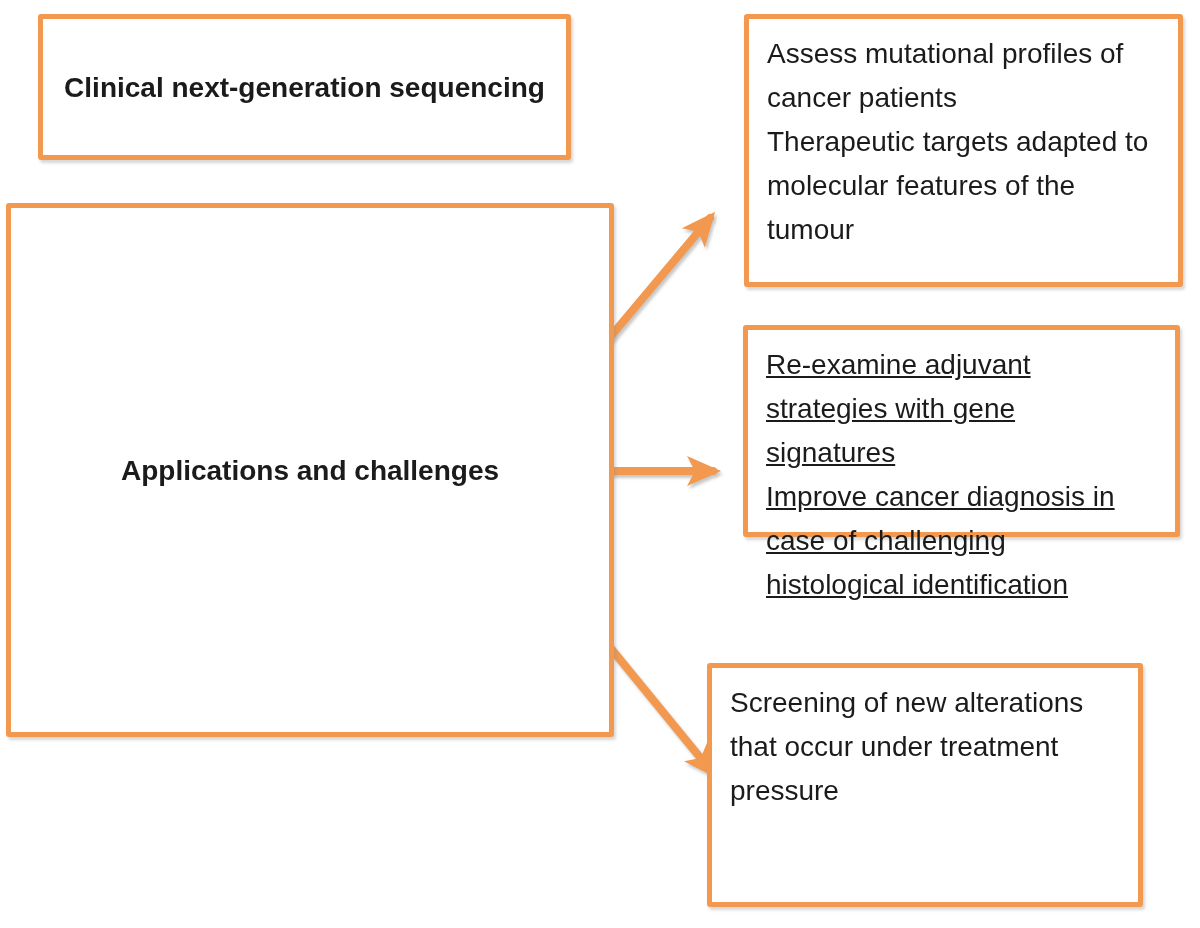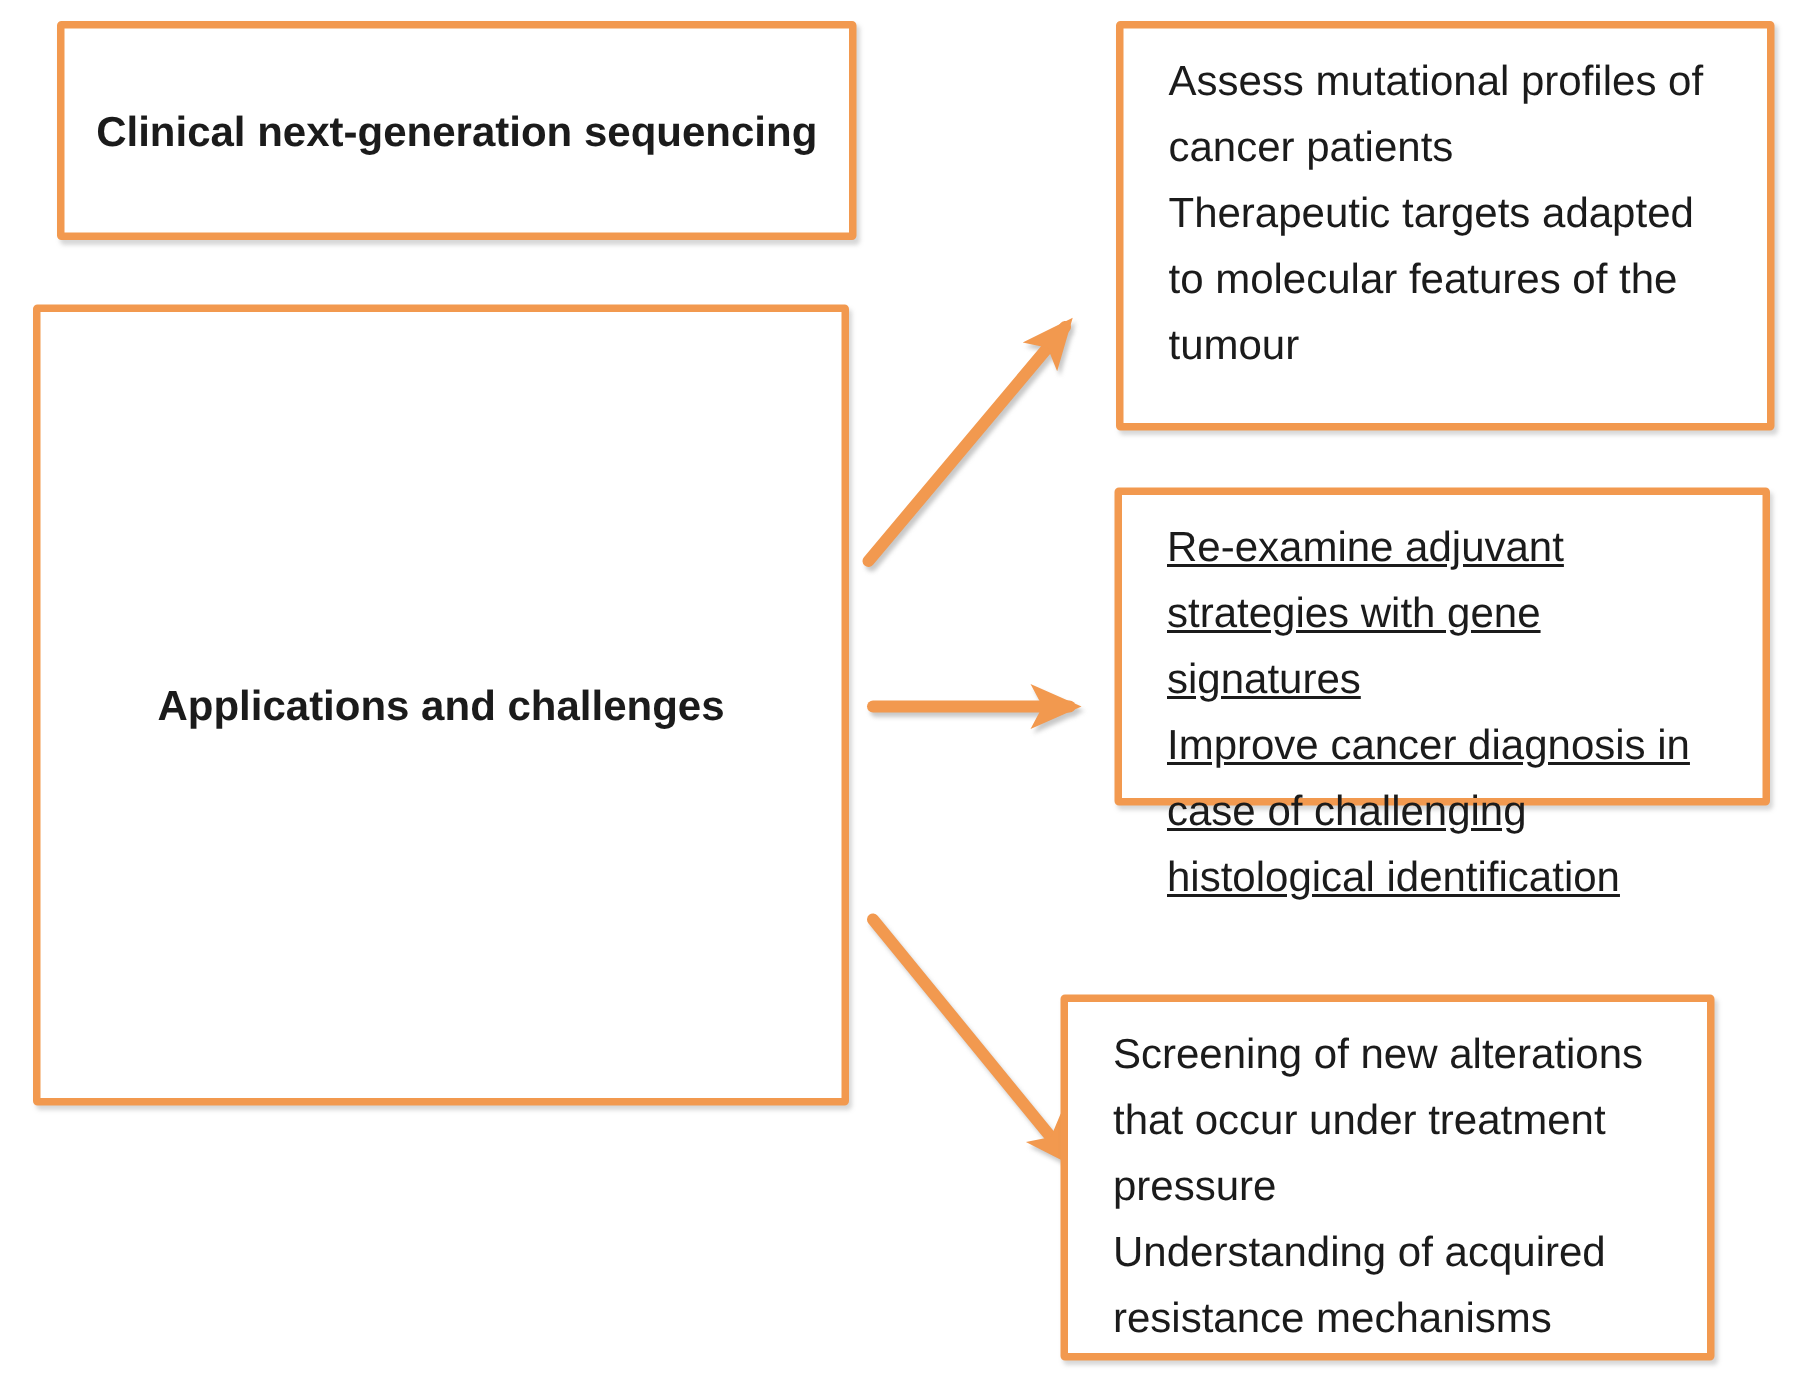--- a/index.html
+++ b/index.html
@@ -27,23 +27,23 @@
     display: flex;
     align-items: center;
     justify-content: center;
     text-align: center;
     font-weight: bold;
     font-size: 28px;
     line-height: 1.25;
   }
 
   .box-clinical  { left: 38px;  top: 14px;  width: 533px; height: 146px; }
-  .box-apps      { left: 22px;  top: 203px; width: 544px; height: 534px; }
+  .box-apps      { left: 6px;  top: 203px; width: 608px; height: 534px; }
 
-  .outcome-box   { padding: 13px 30px; }
+  .outcome-box   { padding: 13px 18px; }
   .box-outcome-0 { left: 744px; top: 14px;  width: 439px; height: 273px; }
   .box-outcome-1 { left: 743px; top: 325px; width: 437px; height: 212px; text-decoration: underline; }
   .box-outcome-2 { left: 707px; top: 663px; width: 436px; height: 244px; }
 
   .outcome-text {
     font-size: 28px;
     line-height: 44px;
     max-width: 384px;
   }
 
@@ -90,16 +90,15 @@
     <div class="outcome-text">Therapeutic targets adapted to molecular features of the tumour</div>
   </div>
 
   <div class="box outcome-box box-outcome-1">
     <div class="outcome-text">Re-examine adjuvant strategies with gene signatures</div>
     <div class="outcome-text">Improve cancer diagnosis in case of challenging histological identification</div>
   </div>
 
   <div class="box outcome-box box-outcome-2">
     <div class="outcome-text">Screening of new alterations that occur under treatment pressure</div>
-    <div class="outcome-text">Understanding of acquired resistance mechanisms</div>
   </div>
 
 </div>
 
 </body></html>

